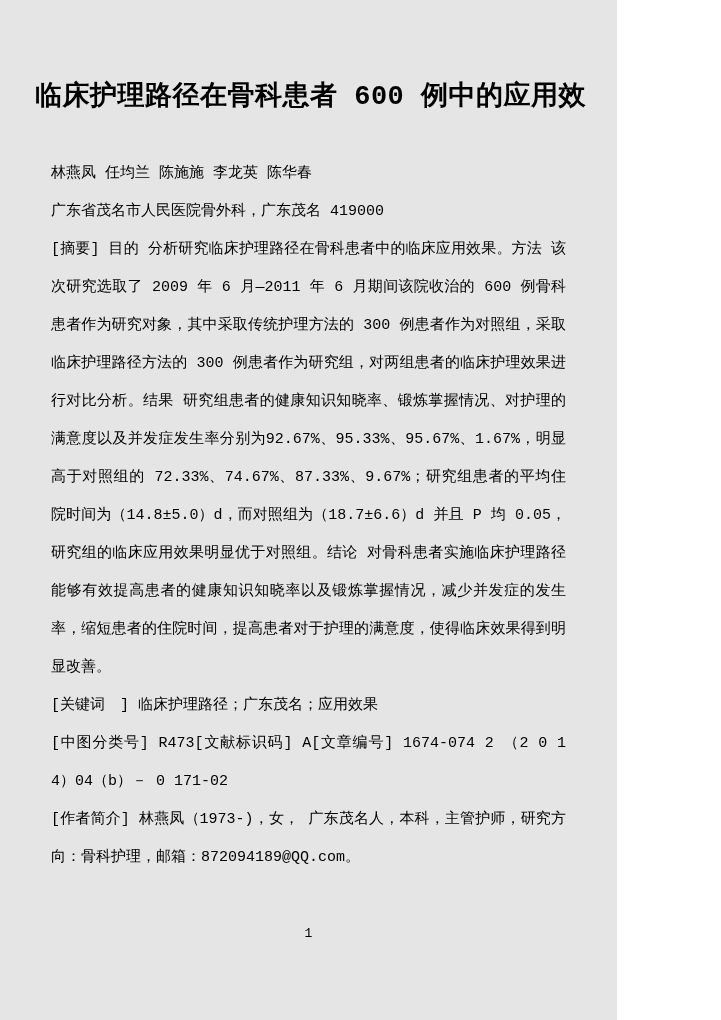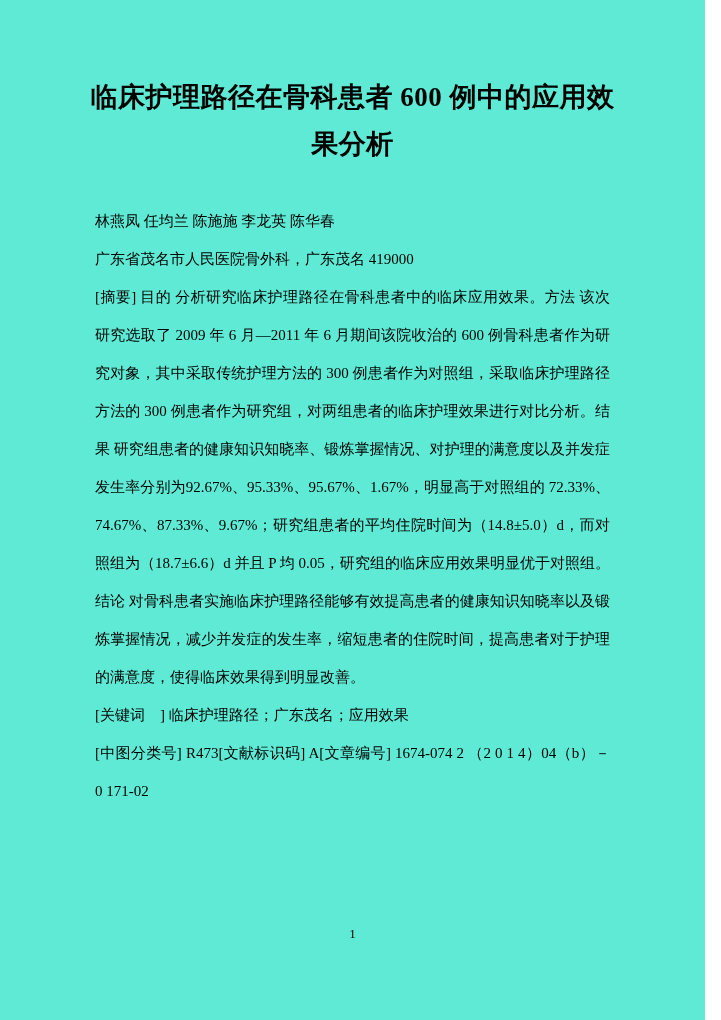--- a/index.html
+++ b/index.html
@@ -2,25 +2,25 @@
 <html><head>
 <meta charset="utf-8">
 <style>
   html, body {
     margin: 0;
     padding: 0;
     background: #ffffff;
   }
   .page {
     position: relative;
-    width: 705px;
+    width: 617px;
     height: 1020px;
-    background: #5eead4;
+    background: #e5e5e5;
     color: #000000;
-    font-family: Liberation Serif, serif;
+    font-family: Liberation Mono, monospace;
     overflow: hidden;
   }
   .title-block {
     padding-top: 74px;
     width: 621px;
     margin: 0 auto;
     text-align: center;
   }
   .title-line {
     font-size: 27px;
@@ -52,27 +52,27 @@
     color: #000000;
   }
 </style>
 </head>
 <body>
 
 <div class="page">
 
   <div class="title-block">
     <div class="title-line">临床护理路径在骨科患者 600 例中的应用效</div>
-    <div class="title-line">果分析</div>
   </div>
 
   <div class="body-text">
 
   <p class="para">林燕凤 任均兰 陈施施 李龙英 陈华春</p>
       <p class="para">广东省茂名市人民医院骨外科，广东茂名 419000</p>
       <p class="para">[摘要] 目的 分析研究临床护理路径在骨科患者中的临床应用效果。方法 该次研究选取了 2009 年 6 月—2011 年 6 月期间该院收治的 600 例骨科患者作为研究对象，其中采取传统护理方法的 300 例患者作为对照组，采取临床护理路径方法的 300 例患者作为研究组，对两组患者的临床护理效果进行对比分析。结果 研究组患者的健康知识知晓率、锻炼掌握情况、对护理的满意度以及并发症发生率分别为92.67%、95.33%、95.67%、1.67%，明显高于对照组的 72.33%、74.67%、87.33%、9.67%；研究组患者的平均住院时间为（14.8±5.0）d，而对照组为（18.7±6.6）d 并且 P 均 0.05，研究组的临床应用效果明显优于对照组。结论 对骨科患者实施临床护理路径能够有效提高患者的健康知识知晓率以及锻炼掌握情况，减少并发症的发生率，缩短患者的住院时间，提高患者对于护理的满意度，使得临床效果得到明显改善。</p>
       <p class="para">[关键词　] 临床护理路径；广东茂名；应用效果</p>
       <p class="para">[中图分类号] R473[文献标识码] A[文章编号] 1674-074 2 （2 0 1 4）04（b）－ 0 171-02</p>
+      <p class="para">[作者简介] 林燕凤（1973-)，女， 广东茂名人，本科，主管护师，研究方向：骨科护理，邮箱：872094189@QQ.com。</p>
     </div>
 
   <div class="page-footer">1</div>
 
 </div>
 
 </body></html>

